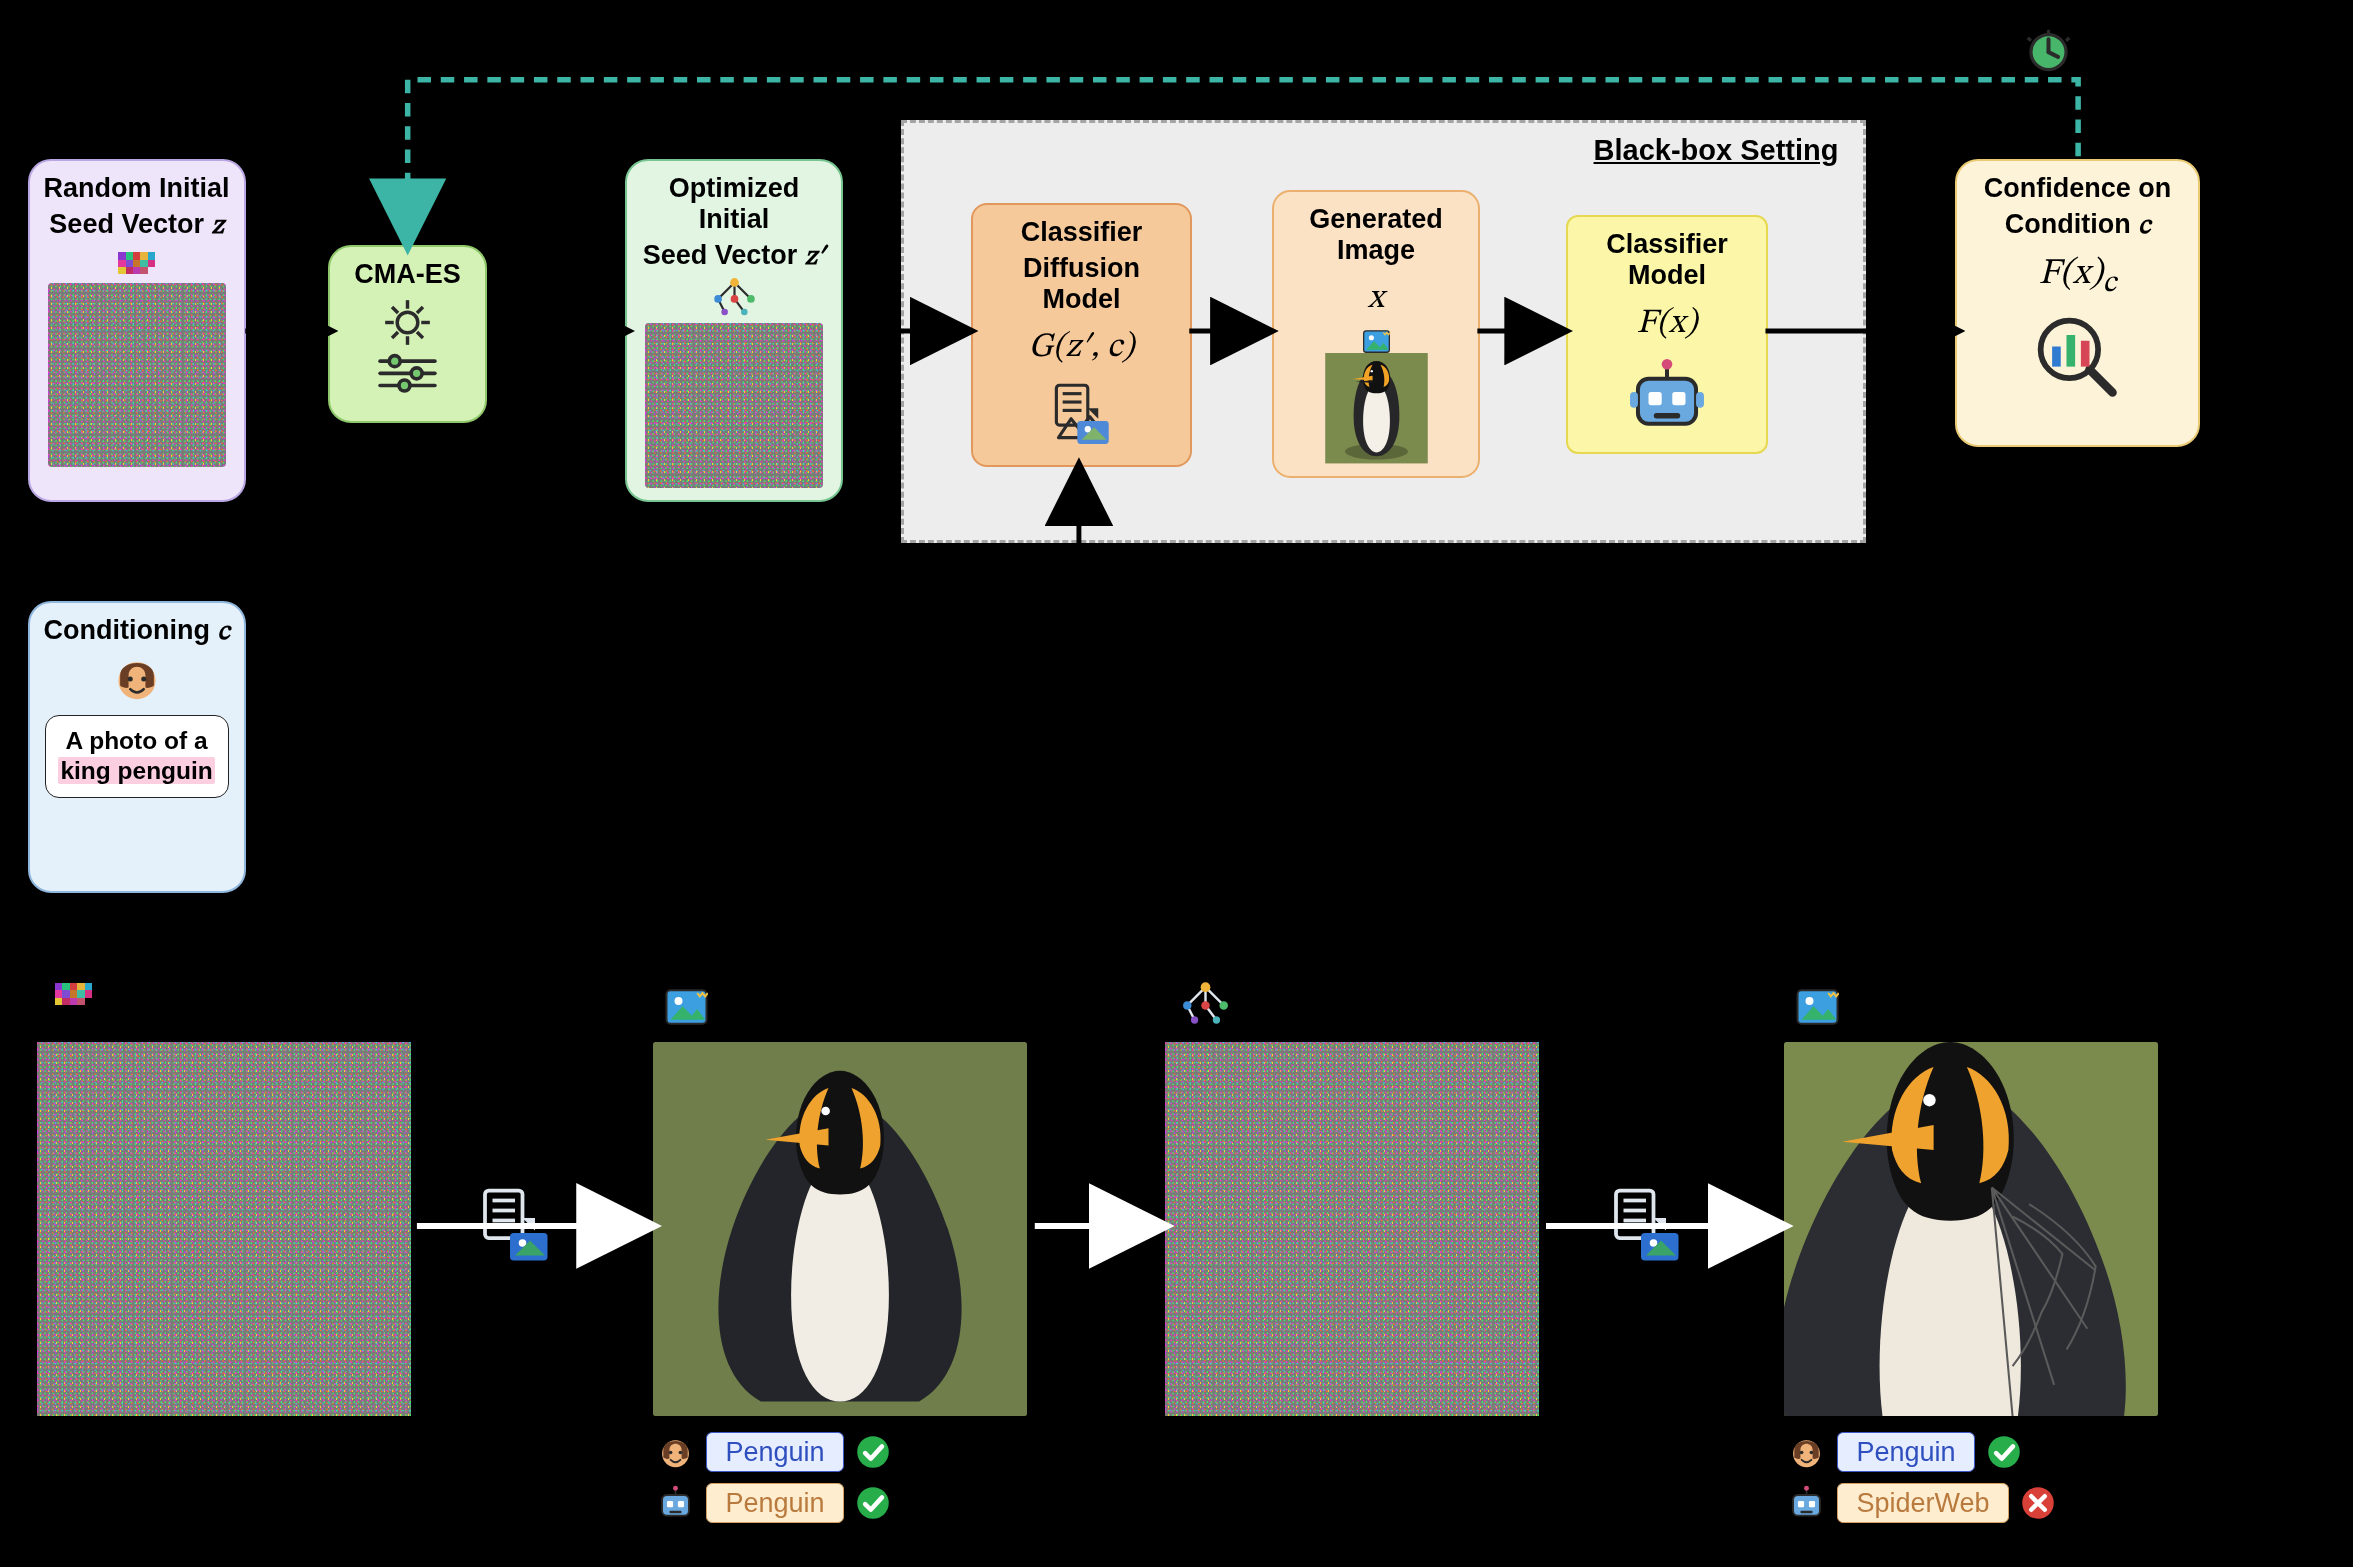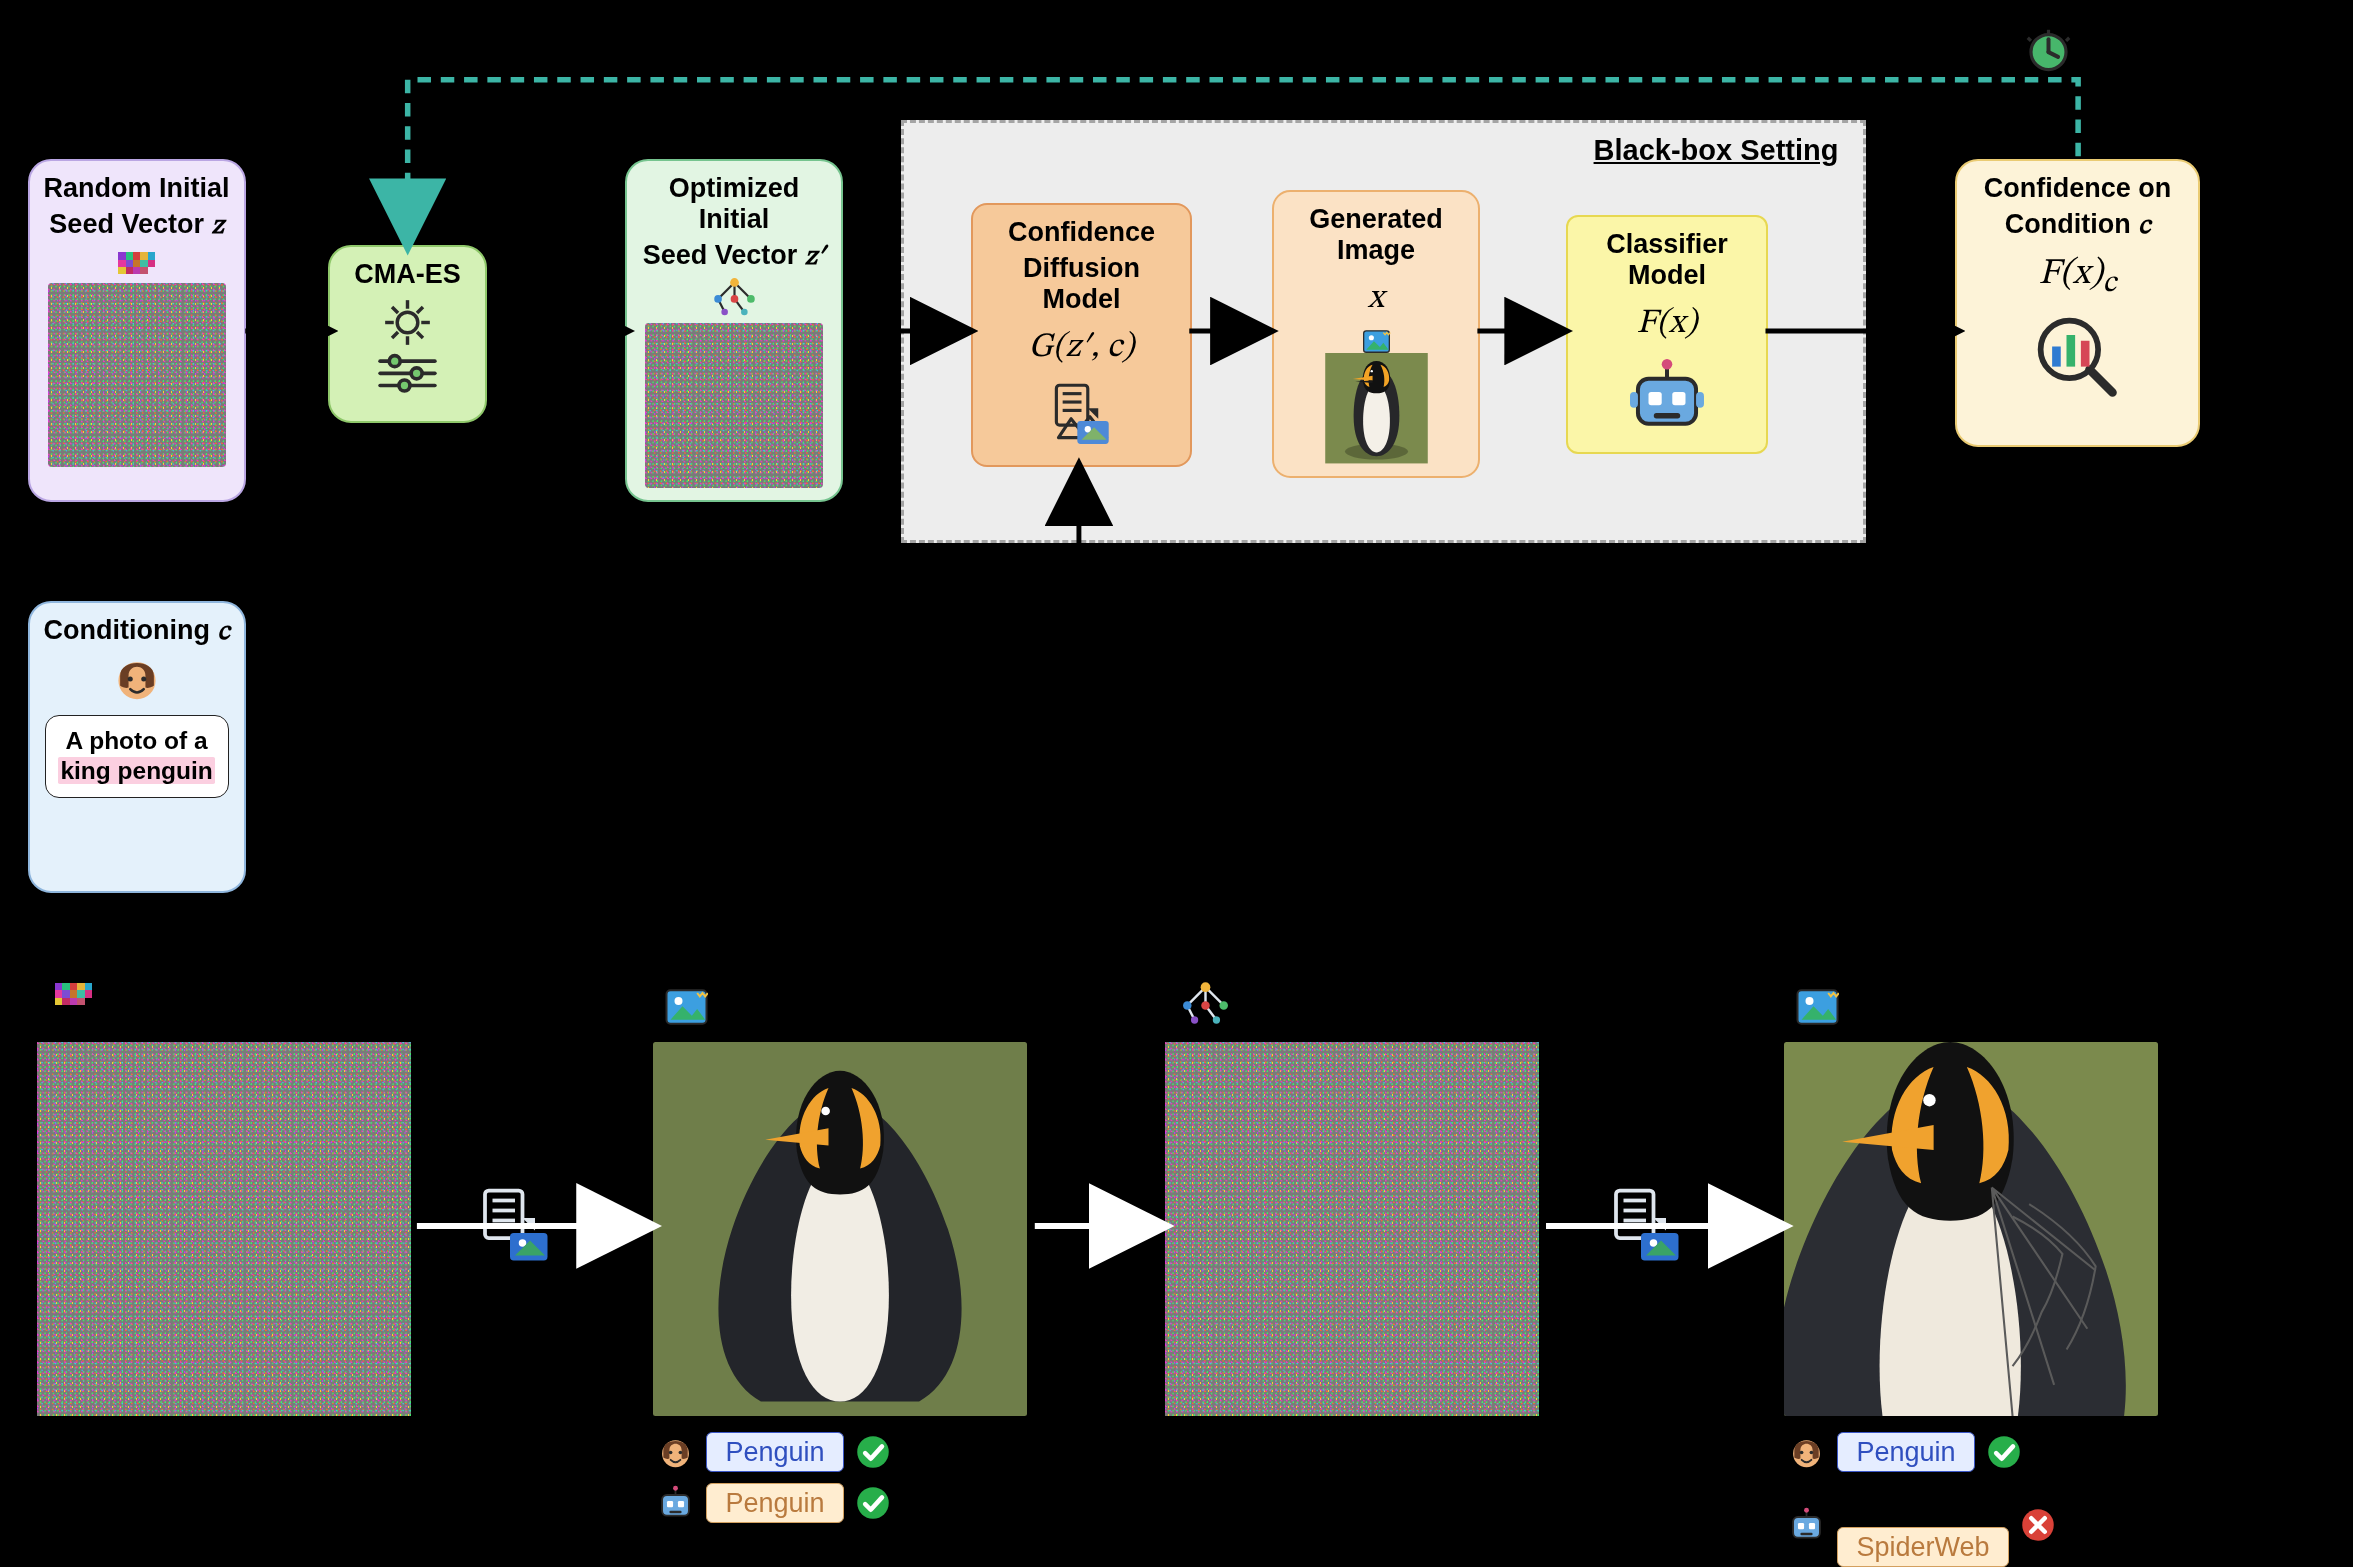--- a/index.html
+++ b/index.html
@@ -105,21 +105,21 @@
     <circle cx="24" cy="64" r="6" fill="#8a51c7"></circle>
       <circle cx="60" cy="64" r="6" fill="#4ab3bc"></circle>
   </svg>
   <div class="noise mini-noise" style="width:178px;height:184px;margin-top:6.1px;"></div>
 </div>
 
 <div style="position:absolute;left:901px;top:120px;width:965px;height:423px;background:#ededed;border:3.1px dashed #a4a4a4;box-sizing:border-box;">
   <div style="position:absolute;right:24.5px;top:11px;font-size:29px;font-weight:800;text-decoration:underline;">Black-box Setting</div>
 
   <div class="card" style="left:67px;top:80px;width:221px;height:264px;background:#f6c99a;border-color:#e2985c;border-radius:16px;">
-    <div class="title">Confidence</div>
+    <div class="title">Classifier</div>
     <div class="title">Diffusion Model</div>
     <div class="formula math">G(z′, c)</div>
     <svg width="67" height="67" viewBox="0 0 64 64">
       <rect x="8" y="6" width="30" height="38" rx="3" fill="none" stroke="#2b2b2b" stroke-width="3"></rect>
       <line x1="14" y1="14" x2="32" y2="14" stroke="#2b2b2b" stroke-width="3"></line>
       <line x1="14" y1="22" x2="32" y2="22" stroke="#2b2b2b" stroke-width="3"></line>
       <line x1="14" y1="30" x2="32" y2="30" stroke="#2b2b2b" stroke-width="3"></line>
       <path d="M38 28 L48 28 L48 38 Z" fill="#2b2b2b"></path>
       <path d="M22 38 L10 56 L56 56 L40 36 L30 48 Z" fill="none" stroke="#2b2b2b" stroke-width="3" stroke-linejoin="round"></path>
       <rect x="28" y="40" width="30" height="22" rx="3" fill="#4e8ad7"></rect>
@@ -393,21 +393,21 @@
 </div>
 <div style="position:absolute;left:1787px;top:1483px;display:flex;align-items:center;gap:11px;">
   <svg width="39" height="39" viewBox="0 0 64 64">
     <rect x="10" y="18" width="44" height="34" rx="8" fill="#6aa9e0" stroke="#2b2b2b" stroke-width="3"></rect>
     <rect x="18" y="28" width="10" height="10" rx="2" fill="#fff"></rect>
       <rect x="36" y="28" width="10" height="10" rx="2" fill="#fff"></rect>
     <rect x="22" y="44" width="20" height="4" rx="2" fill="#2b2b2b"></rect>
     <line x1="32" y1="8" x2="32" y2="18" stroke="#2b2b2b" stroke-width="3"></line>
       <circle cx="32" cy="7" r="4" fill="#d44b7a"></circle>
   </svg>
-  <span class="tag" style="background:#ffedd0;border:1.8px solid #d3a05f;color:#b97a3e;margin-top:44px;">SpiderWeb</span>
+  <span class="tag" style="background:#ffedd0;border:1.8px solid #d3a05f;color:#b97a3e;">SpiderWeb</span>
   <svg class="cross" viewBox="0 0 64 64">
     <circle cx="32" cy="32" r="28" fill="#d94138"></circle>
     <path d="M20 20 L44 44 M44 20 L20 44" stroke="#fff" stroke-width="8" stroke-linecap="round"></path>
   </svg>
 </div>
 
 <svg style="position:absolute;left:0;top:0;width:2354px;height:1568px;pointer-events:none;" viewBox="0 0 3840 2558" width="2354" height="1568">
   <line x1="680" y1="2000" x2="1050" y2="2000" stroke="#fff" stroke-width="10" marker-end="url(#ahw)"></line>
   <line x1="1688" y1="2000" x2="1886" y2="2000" stroke="#fff" stroke-width="10" marker-end="url(#ahw)"></line>
   <line x1="2522" y1="2000" x2="2896" y2="2000" stroke="#fff" stroke-width="10" marker-end="url(#ahw)"></line>

